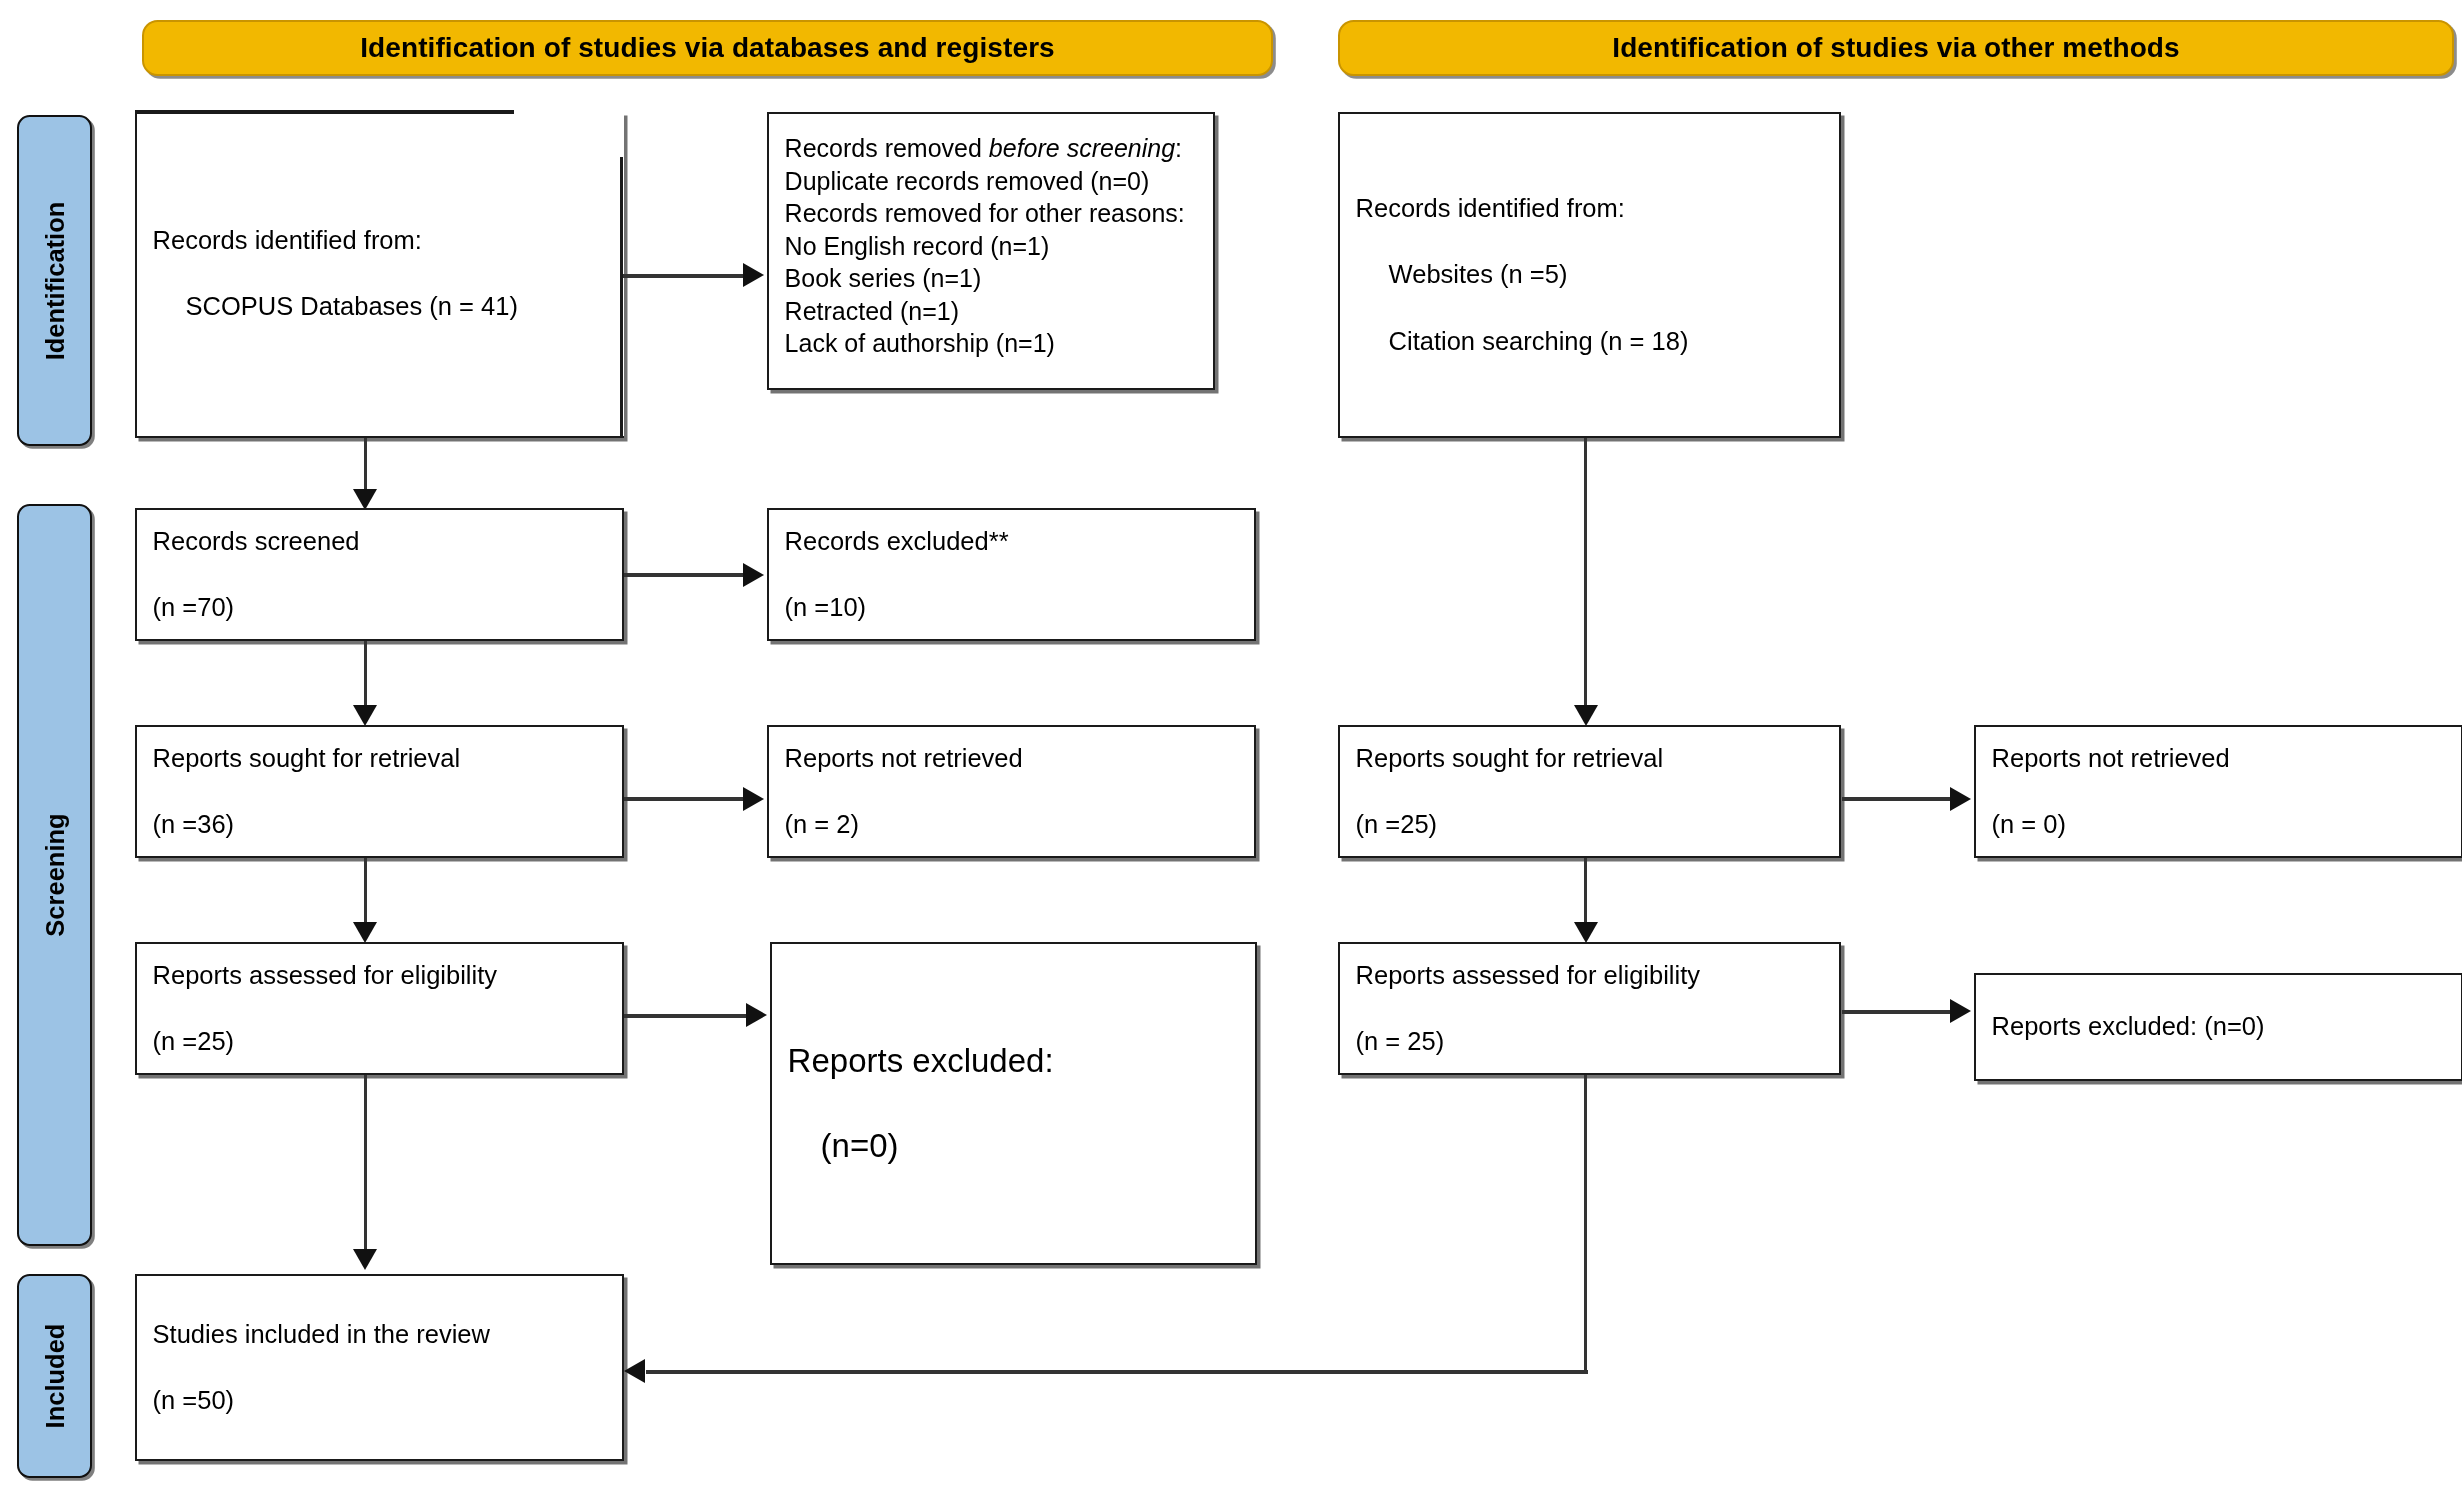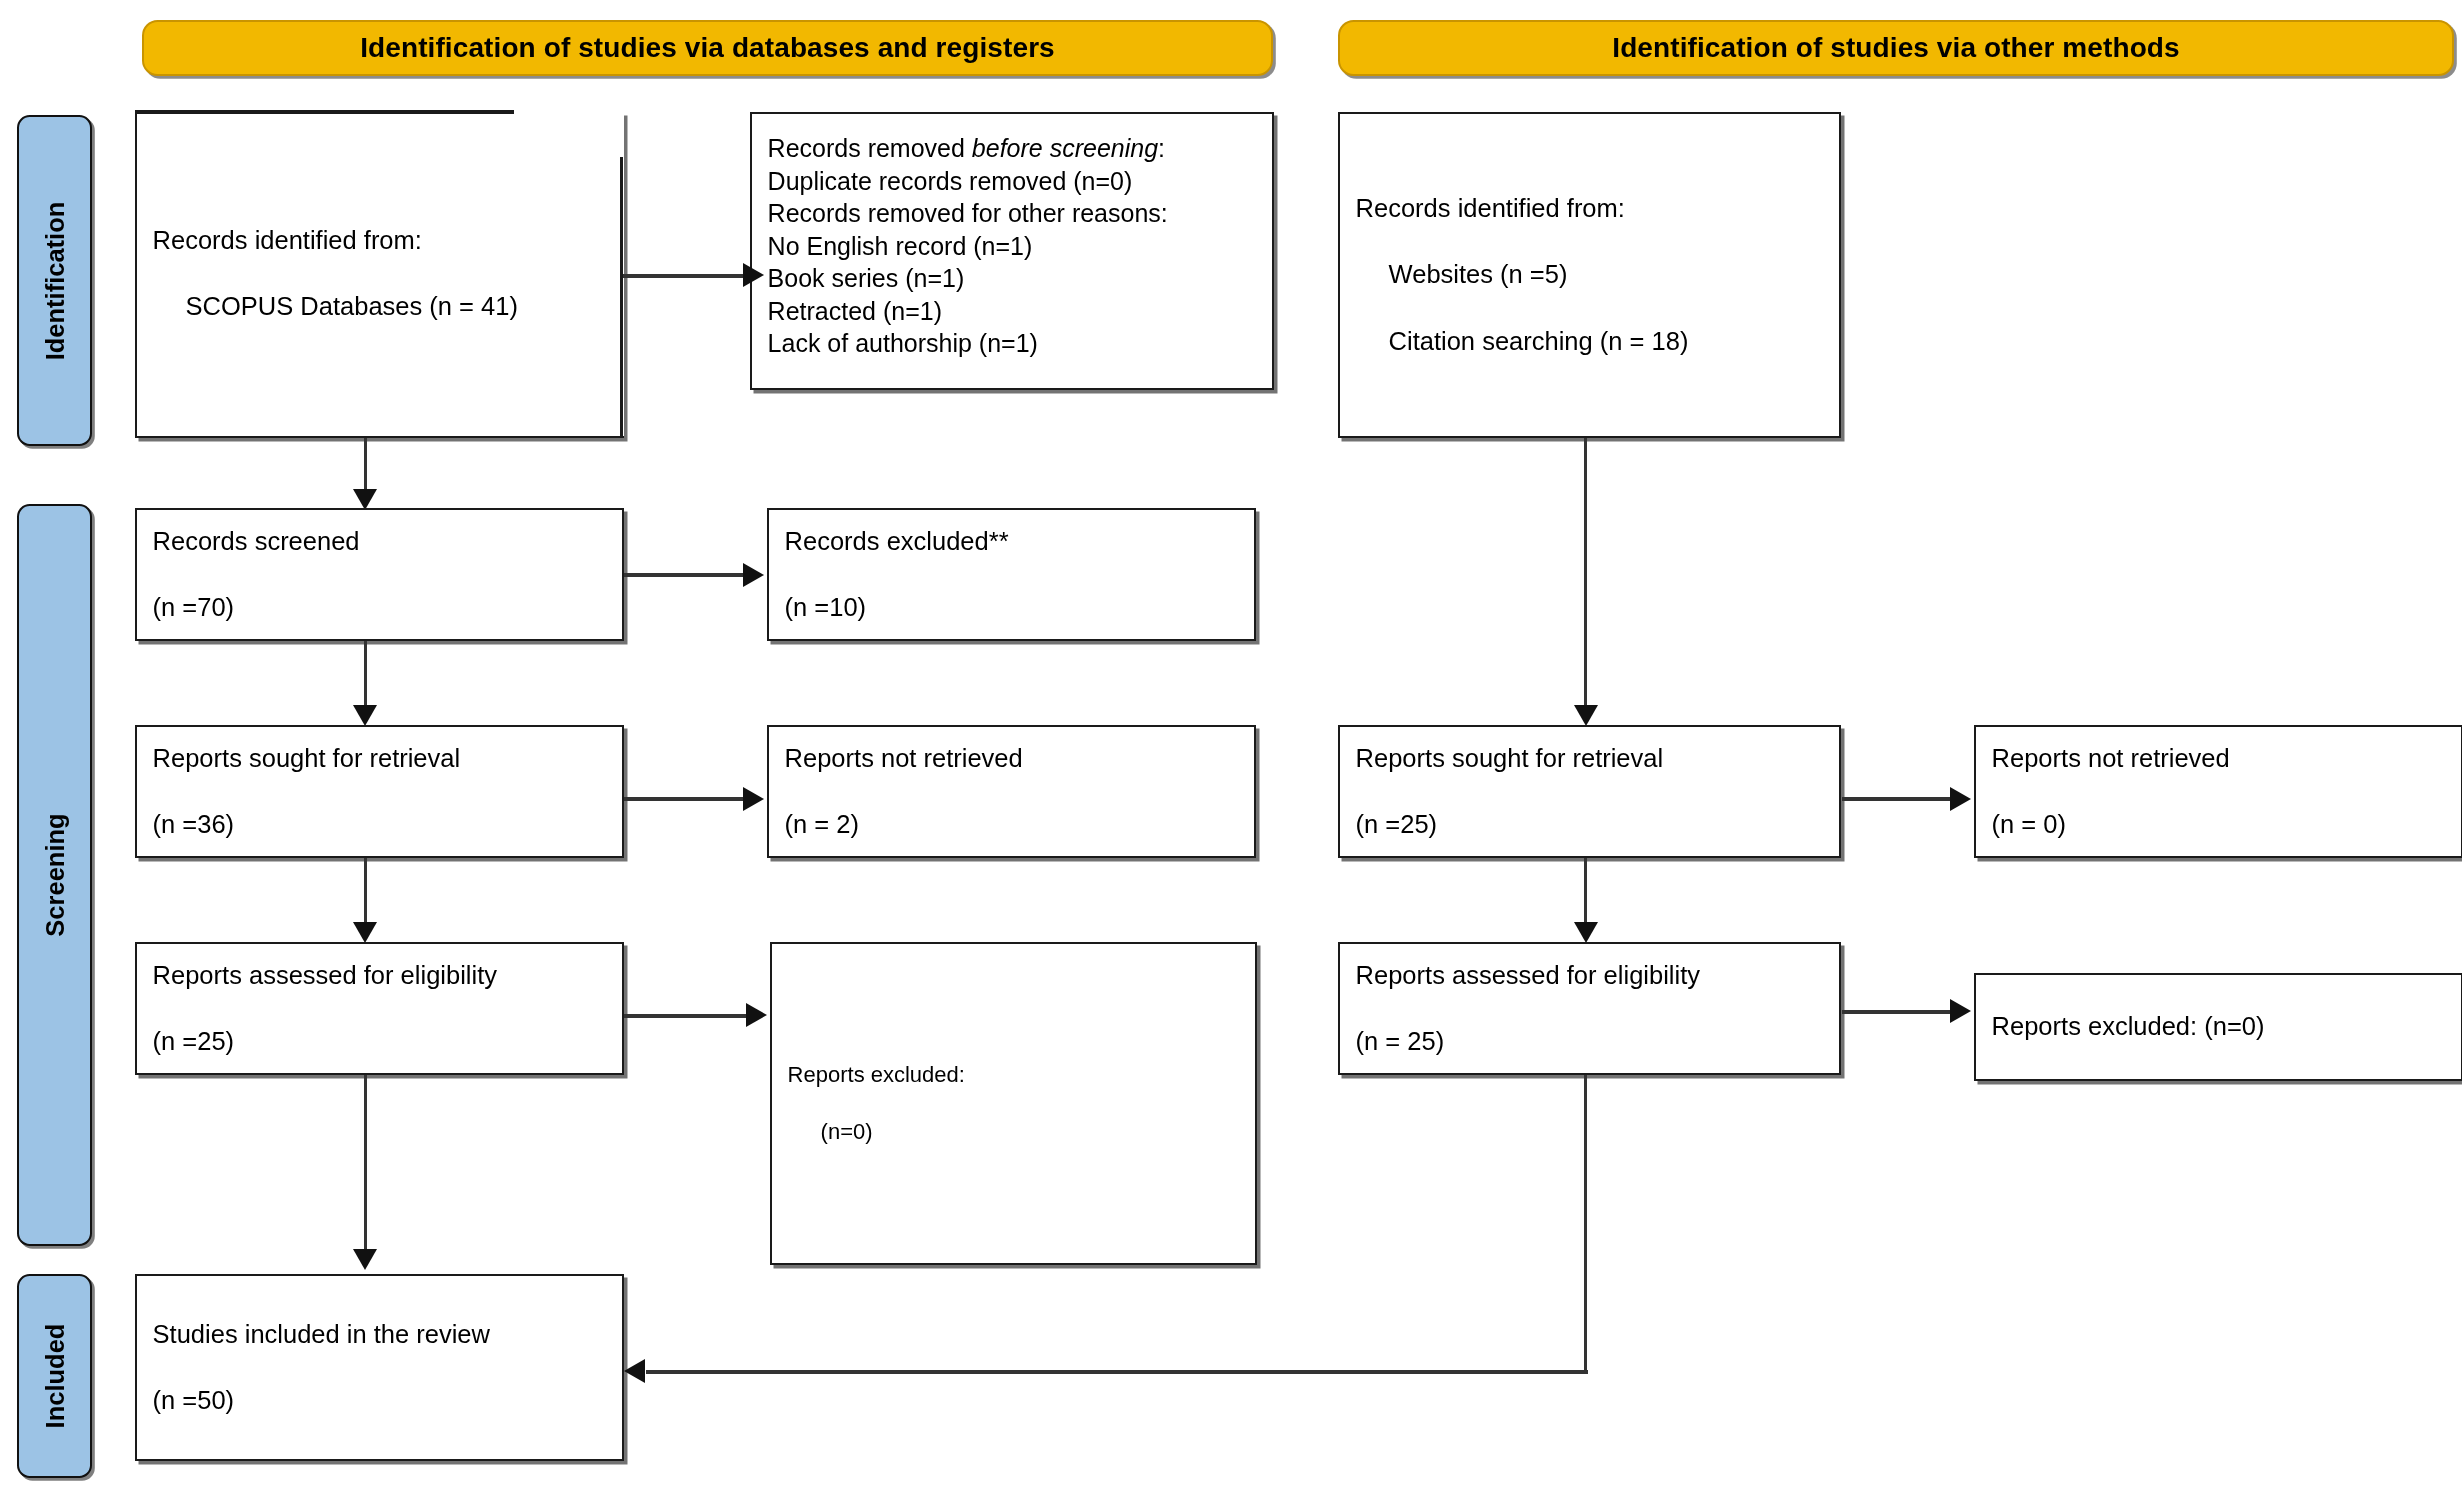--- a/index.html
+++ b/index.html
@@ -146,21 +146,21 @@
 
   <div class="box clip-top" style="left:135px; top:112px; width:489px; height:326px; border-right:none;">
     <div class="box-text mid" style="font-size:25.5px;"><span>Records identified from:</span><br>
       <span class="indent">SCOPUS Databases (n = 41)</span></div>
   </div>
 
   <div class="clip-rule" style="left:135px; top:110px; width:379px;"></div>
 
   <div class="side-rule" style="left:620px; top:157px; height:280px;"></div>
 
-  <div class="box" style="left:750px; top:112px; width:524px; height:278px;">
+  <div class="box" style="left:767px; top:112px; width:448px; height:278px;">
     <div class="box-text upper" style="font-size:25px; white-space:normal;"><span>Records removed </span><span class="ital">before screening</span><span>:</span><br>
       <span>Duplicate records removed (n=0)</span><br>
       <span>Records removed for other reasons:</span><br>
       <span>No English record (n=1)</span><br>
       <span>Book series (n=1)</span><br>
       <span>Retracted (n=1)</span><br>
       <span>Lack of authorship (n=1)</span></div>
   </div>
 
   <div class="hline" style="left:623px; top:274px; width:123px;"></div>
@@ -200,21 +200,21 @@
 
   <div class="vline" style="left:364px; top:858px; width:2.8px; height:71px;"></div>
   <div class="arrow-d" style="left:353px; top:922px;"></div>
 
   <div class="box" style="left:135px; top:942px; width:489px; height:133px;">
     <div class="box-text mid" style="font-size:25.5px;"><span>Reports assessed for eligibility</span><br>
       <span>(n =25)</span></div>
   </div>
 
   <div class="box" style="left:770px; top:942px; width:487px; height:323px;">
-    <div class="box-text mid" style="font-size:22px;"><span>Reports excluded:</span><br>
+    <div class="box-text mid" style="font-size:33px;"><span>Reports excluded:</span><br>
       <span class="indent">(n=0)</span></div>
   </div>
 
   <div class="hline" style="left:624px; top:1014px; width:125px;"></div>
   <div class="arrow-r" style="left:746px; top:1003px;"></div>
 
   <div class="vline" style="left:364px; top:1075px; width:2.8px; height:181px;"></div>
   <div class="arrow-d" style="left:353px; top:1249px;"></div>
 
   <div class="box" style="left:135px; top:1274px; width:489px; height:187px;">

